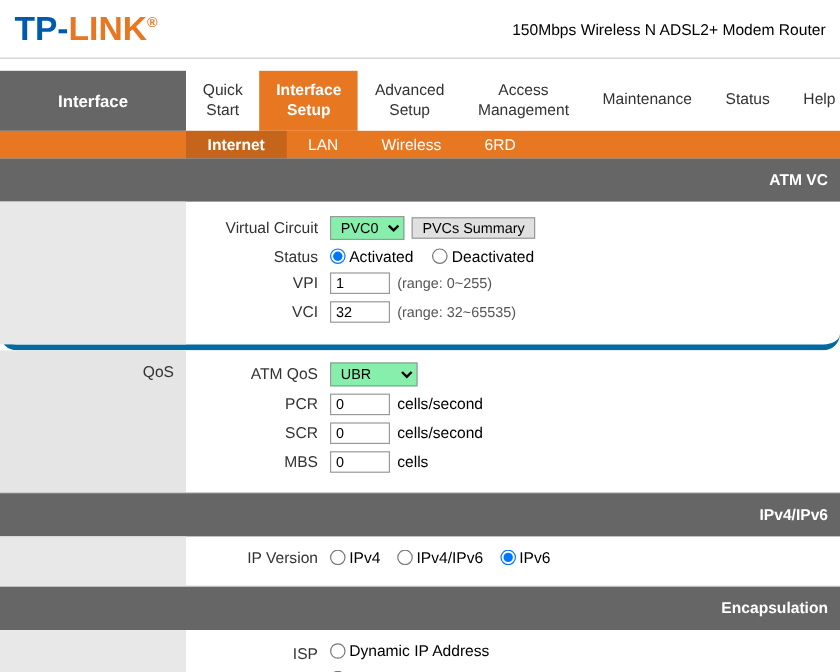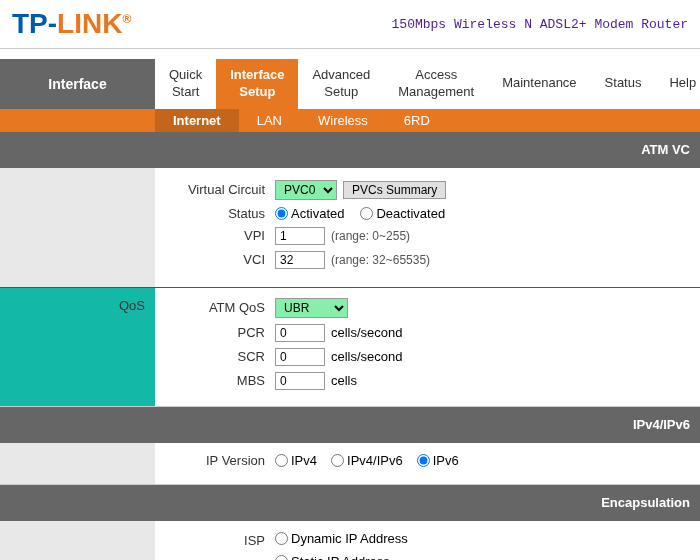--- a/index.html
+++ b/index.html
@@ -18,22 +18,21 @@
       font-size: 28px;
       font-weight: bold;
       color: #e87722;
       font-family: Arial, sans-serif;
     }
     #logo span.tp { color: #005bac; }
     #logo span.link { color: #e87722; }
     #logo span.r { font-size: 12px; vertical-align: super; color: #e87722; }
     #router-name {
       font-size: 13px;
-      color: #4c1d95;
-      font-family: Liberation Mono, monospace;
+      color: #000000;
     }
 
     
     #main-nav {
       background: #fff;
       display: flex;
       align-items: stretch;
       margin-top: 10px;
     }
     #interface-label {
@@ -184,21 +183,21 @@
   <div class="sub-tab active">Internet</div>
   <div class="sub-tab">LAN</div>
   <div class="sub-tab">Wireless</div>
   <div class="sub-tab">6RD</div>
 </div>
 
 <div class="section-header">
   <span>ATM VC</span>
 </div>
 
-<div style="display:flex; border-bottom:1px solid #0369a1;">
+<div style="display:flex; border-bottom:5px solid #0369a1;border-radius:14px;">
   <div style="width:155px; min-width:155px; background:#e8e8e8;"></div>
   <div style="flex:1; padding:12px 20px;">
 
     <div class="field-row">
       <div class="field-label">Virtual Circuit</div>
       <div class="field-value">
         <select>
           <option>PVC0</option><option>PVC1</option><option>PVC2</option><option>PVC3</option>
         </select>
         <button class="pvcs-btn">PVCs Summary</button>
@@ -231,21 +230,21 @@
       <div class="field-label">VCI</div>
       <div class="field-value">
         <input type="text" value="32" style="">
         <span class="range-hint">(range: 32~65535)</span>
       </div>
     </div>
   </div>
 </div>
 
 <div style="display:flex; border-bottom:1px solid #ccc;">
-  <div style="width:155px; min-width:155px; background:#14b8a6; display:flex; align-items:flex-start; justify-content:flex-end; padding:10px 10px 4px 0;">
+  <div style="width:155px; min-width:155px; background:#e5e5e5; display:flex; align-items:flex-start; justify-content:flex-end; padding:10px 10px 4px 0;">
     <span style="font-size:13px;color:#333;">QoS</span>
   </div>
   <div style="flex:1; padding:10px 20px;">
 
     <div class="field-row">
       <div class="field-label">ATM QoS</div>
       <div class="field-value">
         <select>
           <option>UBR</option><option>CBR</option><option>VBR-rt</option><option>VBR-nrt</option>
         </select>

